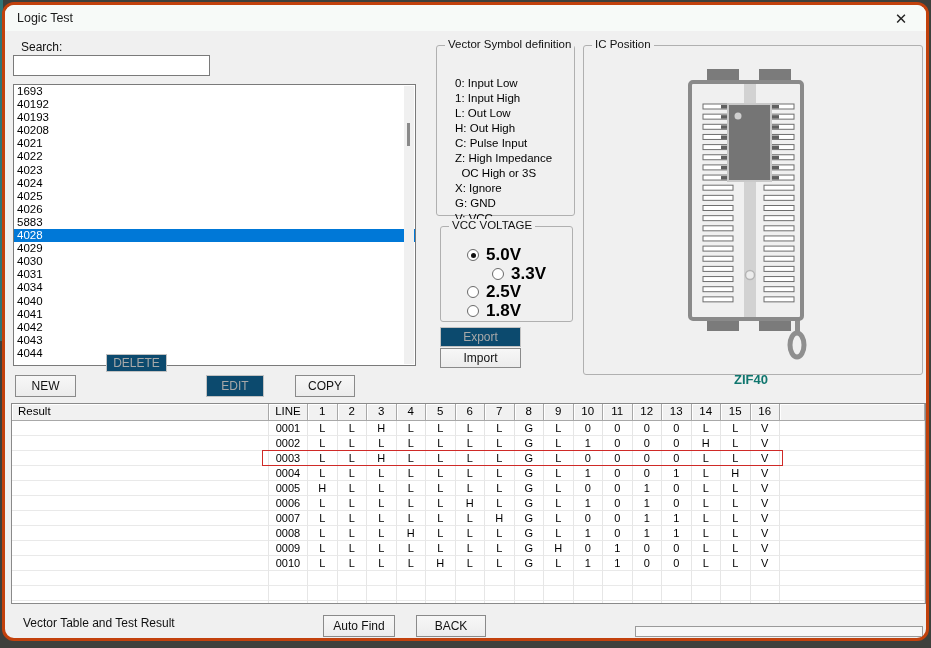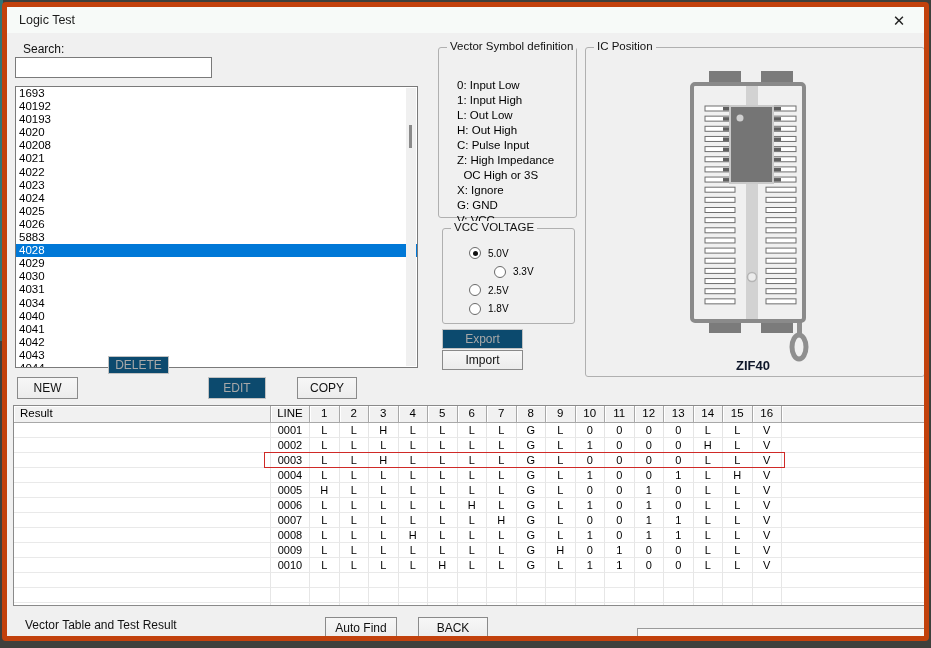--- a/index.html
+++ b/index.html
@@ -1,20 +1,20 @@
 <!DOCTYPE html>
 <html><head>
 <meta charset="utf-8">
 <style>
   html,body{margin:0;padding:0;width:931px;height:648px;overflow:hidden;
     font-family:"Liberation Sans","DejaVu Sans",sans-serif;background:#3e403c;}
   *{box-sizing:border-box;}
   #desk-strip{position:absolute;left:0;top:300;width:3px;height:341px;background:#2f7577;}
   #window{position:absolute;left:2px;top:2px;width:927px;height:639px;background:#f0f0f0;
-    border:5px solid #c2410c;border-radius:4px;overflow:hidden;}
+    border:3px solid #c2410c;border-radius:12px;overflow:hidden;}
   #titlebar{position:absolute;left:0;top:0;width:100%;height:26px;background:#f7faf8;}
   #title{position:absolute;left:12px;top:6px;font-size:12.5px;color:#1b1b1b;}
   #close-x{position:absolute;right:15px;top:4px;font-size:15px;color:#222;width:20px;height:20px;
     text-align:center;line-height:20px;cursor:default;}
   .label{position:absolute;font-size:12px;color:#111;text-align:center;}
   #search-input{position:absolute;left:8px;top:50px;width:197px;height:21px;background:#fff;
     border:1px solid #7a7a7a;font-size:12px;padding:2px 4px;outline:none;}
   #part-list{position:absolute;left:8px;top:79px;width:403px;height:282px;background:#fff;
     border:1px solid #7a7a7a;overflow:hidden;font-size:11.5px;}
   .list-item{height:13.1px;line-height:13.1px;padding-left:3px;color:#000;white-space:pre;}
@@ -22,59 +22,58 @@
   #list-scroll-track{position:absolute;right:1px;top:1px;width:10px;height:278px;background:#f0f0f0;}
   #list-scroll-thumb{position:absolute;right:4px;top:37px;width:3px;height:23px;background:#8a8a8a;}
   .btn{position:absolute;display:flex;align-items:center;justify-content:center;
     background:linear-gradient(#f7f7f7,#ececec);border:1px solid #8a8a8a;font-size:12px;color:#111;}
   .btn.disabled{color:#a8a8a8;border-color:#c2c2c2;background:#0c4a6e;text-align:center;}
   .btn.default{border:1px solid #676767;box-shadow:0 0 0 1.5px #4f4f4f;}
   .groupbox{position:absolute;border:1px solid #b0b0b0;border-radius:3px;}
   .groupbox > .gb-title{position:absolute;top:-8px;left:8px;background:#f0f0f0;padding:0 3px;
     font-size:11.5px;color:#111;white-space:nowrap;}
   #vector-lines{position:absolute;left:18px;top:30px;font-size:11.5px;line-height:15px;color:#000;white-space:pre;}
-  .radio-row{position:absolute;left:26px;display:flex;align-items:center;gap:7px;font-size:10px;color:#000;}
+  .radio-row{position:absolute;left:26px;display:flex;align-items:center;gap:7px;font-size:17px;color:#000;font-weight:bold;}
   .radio-circle{width:12px;height:12px;border-radius:50%;border:1px solid #6a6a6a;background:#fff;
     display:inline-flex;align-items:center;justify-content:center;}
   .radio-circle.checked::after{content:"";width:5px;height:5px;border-radius:50%;background:#111;}
   
   #result-table{position:absolute;left:6px;top:398px;width:915px;height:201px;background:#fff;
     border:1px solid #8a8a8a;overflow:hidden;font-size:11px;}
   .tgrid{display:grid;grid-template-columns:257px 39px repeat(16,29.5px) 1fr;}
   .th{height:17px;line-height:15px;background:#f1f1f1;border-right:1px solid #a8a8a8;
     border-bottom:1px solid #a8a8a8;box-shadow:inset 1px 1px 0 #fff;text-align:center;
     font-size:11.5px;color:#000;}
   .th.result{text-align:left;padding-left:6px;}
   .td{height:15px;line-height:15px;border-right:1px solid #e6e6e6;border-bottom:1px solid #e9e9e9;
     text-align:center;color:#000;}
   #row-highlight{position:absolute;border:1px solid #cf2a27;pointer-events:none;}
   #progress-bar{position:absolute;left:630px;top:621px;width:288px;height:11px;background:#f7f7f7;
     border:1px solid #9a9a9a;}
-  #zif-label{position:absolute;font-weight:bold;font-size:13px;color:#0f172a;text-align:center;}
+  #zif-label{position:absolute;font-weight:bold;font-size:13px;color:#0f766e;text-align:center;margin-top:16px;}
 </style>
 </head>
 <body>
 
 <div id="desk-strip"></div>
 
 <div id="window">
   <div id="titlebar">
     <div id="title">Logic Test</div>
     <div id="close-x">✕</div>
   </div>
 
   <div class="label" style="left:16px;top:35px;">Search:</div>
   <input id="search-input" type="text" placeholder="" style="">
 
   <div id="part-list">
     <div id="part-list-items">
         <div class="list-item">1693</div>
         <div class="list-item">40192</div>
         <div class="list-item">40193</div>
-        <div class="list-item">4020</div>
         <div class="list-item">40208</div>
         <div class="list-item">4021</div>
         <div class="list-item">4022</div>
         <div class="list-item">4023</div>
         <div class="list-item">4024</div>
         <div class="list-item">4025</div>
         <div class="list-item">4026</div>
         <div class="list-item">5883</div>
         <div class="list-item selected" style="background: rgb(0, 120, 215);">4028</div>
         <div class="list-item">4029</div>

